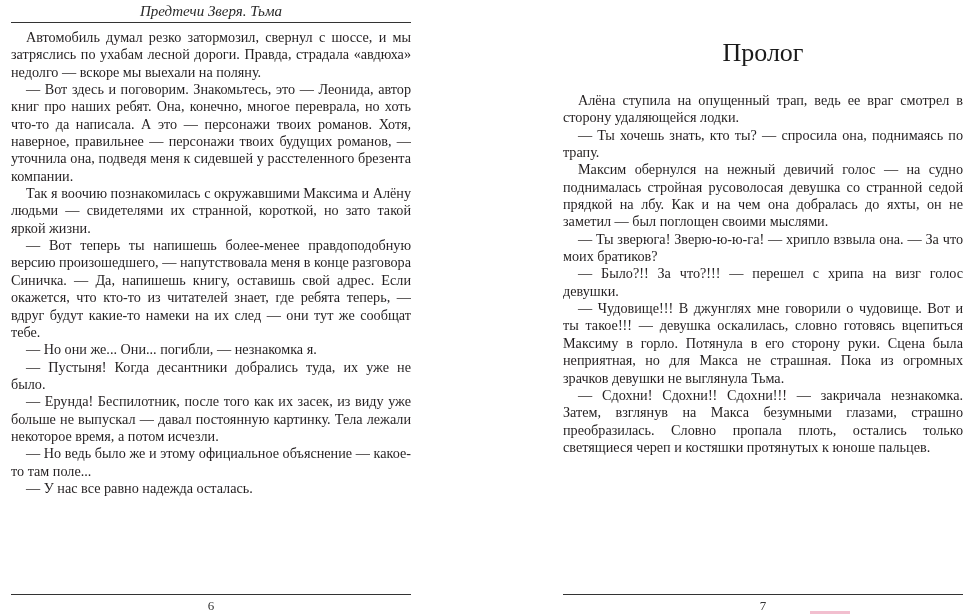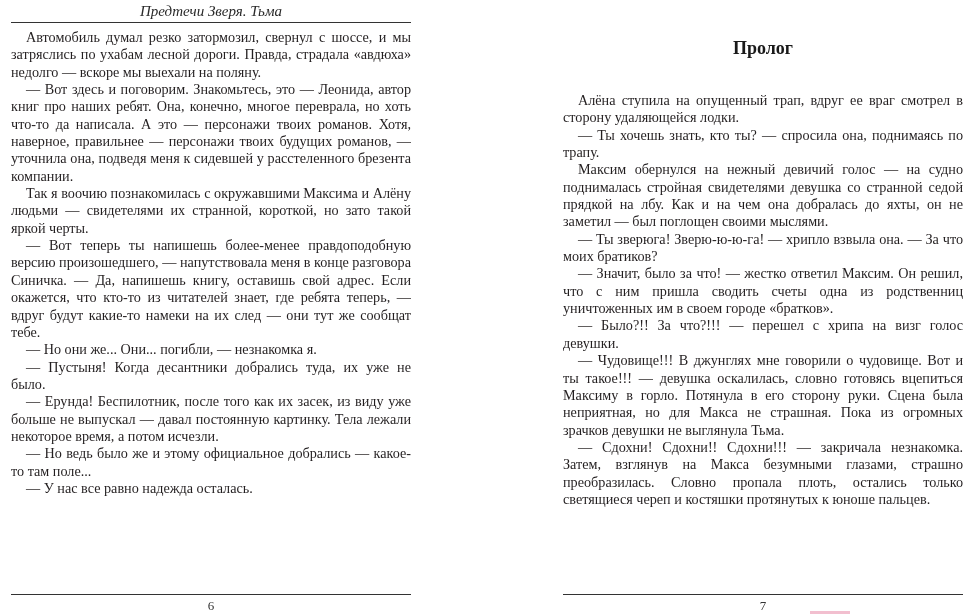--- a/index.html
+++ b/index.html
@@ -12,61 +12,60 @@
   .running-head { position: absolute; top: 3px; left: 11px; width: 400px; text-align: center;
                   font-style: italic; font-size: 15px; color: #2a2a2a; }
   .head-rule { position: absolute; top: 22px; left: 11px; width: 400px; height: 1px; background: #333; }
 
   .body-text { position: absolute; font-size: 14.2px; line-height: 17.35px; text-align: justify; }
   .left-text { top: 29px; left: 11px; width: 400px; }
   .right-text { top: 92px; left: 79px; width: 400px; }
   .body-text p { margin: 0; text-indent: 15px; }
 
   .chapter-title { position: absolute; top: 38px; left: 79px; width: 400px; text-align: center;
-                   font-weight: bold; font-size: 18px; color: #1a1a1a; }
+                   font-weight: normal; font-size: 26px; color: #1a1a1a; }
 
   .foot-rule { position: absolute; top: 594px; height: 1px; background: #333; width: 400px; }
   .left-foot-rule { left: 11px; }
   .right-foot-rule { left: 79px; }
   .page-number { position: absolute; top: 598px; width: 400px; text-align: center; font-size: 13px; color: #333; }
   .left-num { left: 11px; }
   .right-num { left: 79px; }
 
   .pink-mark { position: absolute; left: 810px; top: 611px; width: 40px; height: 3px; background: #f2bfcf; }
 </style>
 </head>
 <body>
 
 <div class="page page-left">
   <div class="running-head">Предтечи Зверя. Тьма</div>
   <div class="head-rule"></div>
   <div class="body-text left-text">
     <p>Автомобиль думал резко затормозил, свернул с шоссе, и мы затряслись по ухабам лесной дороги. Правда, страдала «авдюха» недолго — вскоре мы выехали на поляну.</p>
     <p>— Вот здесь и поговорим. Знакомьтесь, это — Леонида, автор книг про наших ребят. Она, конечно, многое переврала, но хоть что-то да написала. А это — персонажи твоих романов. Хотя, наверное, правильнее — персонажи твоих будущих романов, — уточнила она, подведя меня к сидевшей у расстеленного брезента компании.</p>
-    <p>Так я воочию познакомилась с окружавшими Максима и Алёну людьми — свидетелями их странной, короткой, но зато такой яркой черты.</p>
+    <p>Так я воочию познакомилась с окружавшими Максима и Алёну людьми — свидетелями их странной, короткой, но зато такой яркой жизни.</p>
     <p>— Вот теперь ты напишешь более-менее правдоподобную версию произошедшего, — напутствовала меня в конце разговора Синичка. — Да, напишешь книгу, оставишь свой адрес. Если окажется, что кто-то из читателей знает, где ребята теперь, — вдруг будут какие-то намеки на их след — они тут же сообщат тебе.</p>
     <p>— Но они же... Они... погибли, — незнакомка я.</p>
     <p>— Пустыня! Когда десантники добрались туда, их уже не было.</p>
     <p>— Ерунда! Беспилотник, после того как их засек, из виду уже больше не выпускал — давал постоянную картинку. Тела лежали некоторое время, а потом исчезли.</p>
-    <p>— Но ведь было же и этому официальное добрались — какое-то там поле...</p>
+    <p>— Но ведь было же и этому официальное объяснение — какое-то там поле...</p>
     <p>— У нас все равно надежда осталась.</p>
 
   </div>
   <div class="foot-rule left-foot-rule"></div>
   <div class="page-number left-num">6</div>
 </div>
 
 <div class="page page-right">
   <div class="chapter-title">Пролог</div>
   <div class="body-text right-text">
-    <p>Алёна ступила на опущенный трап, вдруг ее враг смотрел в сторону удаляющейся лодки.</p>
+    <p>Алёна ступила на опущенный трап, ведь ее враг смотрел в сторону удаляющейся лодки.</p>
     <p>— Ты хочешь знать, кто ты? — спросила она, поднимаясь по трапу.</p>
-    <p>Максим обернулся на нежный девичий голос — на судно поднималась стройная свидетелями девушка со странной седой прядкой на лбу. Как и на чем она добралась до яхты, он не заметил — был поглощен своими мыслями.</p>
+    <p>Максим обернулся на нежный девичий голос — на судно поднималась стройная русоволосая девушка со странной седой прядкой на лбу. Как и на чем она добралась до яхты, он не заметил — был поглощен своими мыслями.</p>
     <p>— Ты зверюга! Зверю-ю-ю-га! — хрипло взвыла она. — За что моих братиков?</p>
-    <p>— Значит, было за что! — жестко ответил Максим. Он решил, что с ним пришла сводить счеты одна из родственниц уничтоженных им в своем городе «братков».</p>
     <p>— Было?!! За что?!!! — перешел с хрипа на визг голос девушки.</p>
     <p>— Чудовище!!! В джунглях мне говорили о чудовище. Вот и ты такое!!! — девушка оскалилась, словно готовясь вцепиться Максиму в горло. Потянула в его сторону руки. Сцена была неприятная, но для Макса не страшная. Пока из огромных зрачков девушки не выглянула Тьма.</p>
     <p>— Сдохни! Сдохни!! Сдохни!!! — закричала незнакомка. Затем, взглянув на Макса безумными глазами, страшно преобразилась. Словно пропала плоть, остались только светящиеся череп и костяшки протянутых к юноше пальцев.</p>
   </div>
   <div class="foot-rule right-foot-rule"></div>
   <div class="page-number right-num">7</div>
 </div>
 
 <div class="pink-mark"></div>
 

